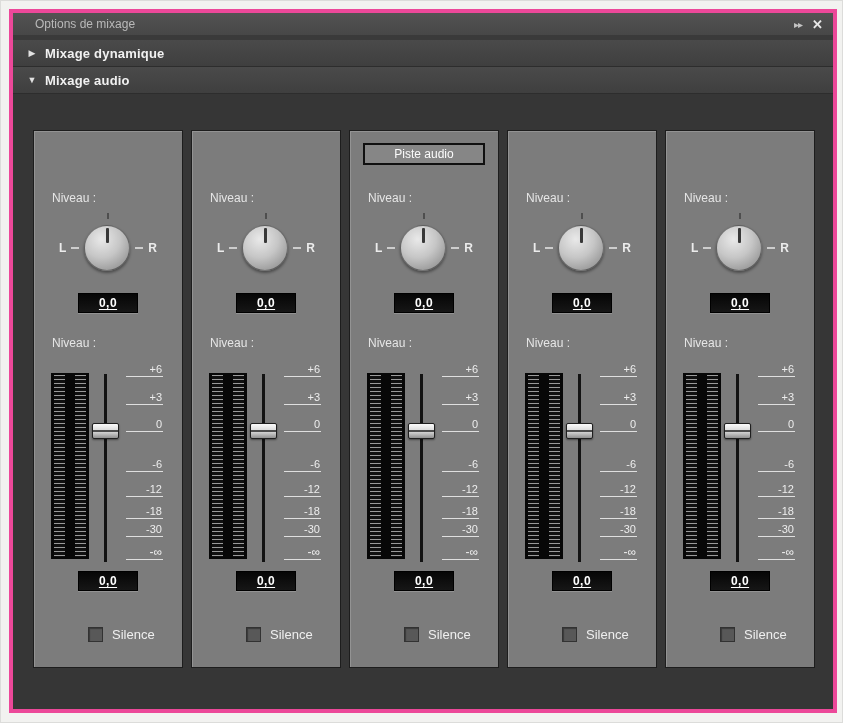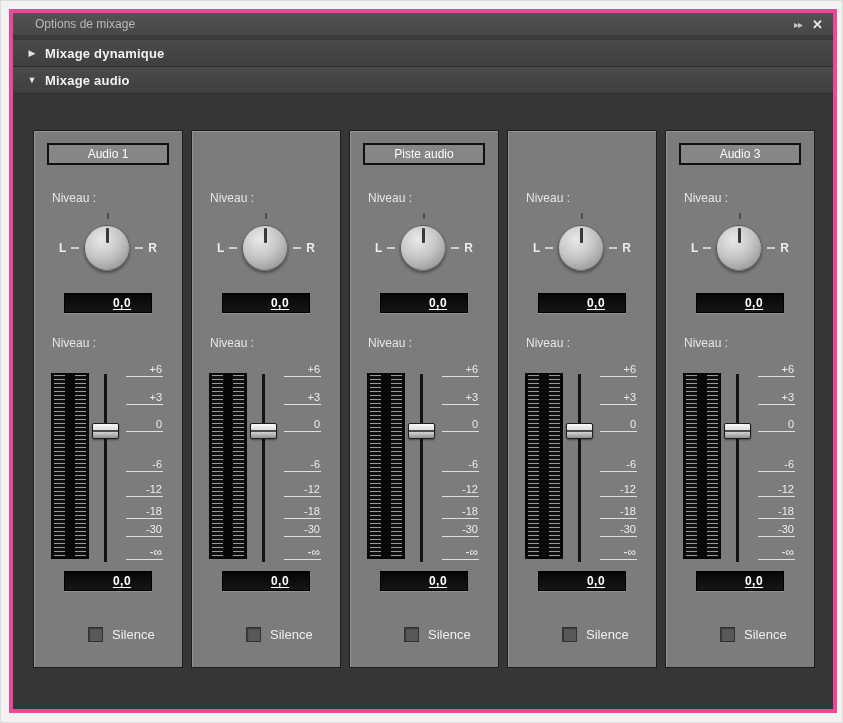--- a/index.html
+++ b/index.html
@@ -68,21 +68,21 @@
     border:1px solid rgba(40,40,40,.55);
     box-shadow:0 2px 3px rgba(0,0,0,.4);
     box-sizing:border-box;
   }
   .knob-pointer{position:absolute;left:50%;top:2px;width:3px;height:15px;margin-left:-1.5px;background:#383838;border-radius:1px;}
 
   .value-box{
     position:absolute;left:50%;transform:translateX(-50%);
     width:58px;height:18px;background:linear-gradient(#060606,#161616);
     border:1px solid #000;box-shadow:0 1px 0 rgba(255,255,255,.18);
-    display:flex;align-items:center;justify-content:center;cursor:pointer;padding-left:28px;
+    display:flex;align-items:center;justify-content:center;cursor:pointer;
   }
   .pan-value{top:162px;}
   .level-value{top:440px;}
   .hot{
     color:#ffffff;font-size:12px;font-weight:bold;letter-spacing:.5px;
     text-decoration:underline;text-underline-offset:2px;text-decoration-thickness:1px;
   }
 
   
   .fader-area{position:absolute;top:230px;left:0;right:0;height:212px;}
@@ -138,23 +138,20 @@
       <span class="section-arrow">▶</span>
       <span class="section-label">Mixage dynamique</span>
     </div>
     <div class="section-row">
       <span class="section-arrow">▼</span>
       <span class="section-label">Mixage audio</span>
     </div>
 
     <div class="strips" id="strips">
   <div class="strip">
-    <div class="title-box">
-      <span>Audio 1</span>
-    </div>
 
     <div class="lbl lbl-pan">Niveau :</div>
     <div class="knob-tick"></div>
     <div class="pan-row">
       <span class="lr">L</span>
       <span class="dash"></span>
       <div class="knob">
         <div class="knob-pointer"></div>
       </div>
       <span class="dash"></span>
@@ -308,23 +305,20 @@
       <span class="hot">0,0</span>
     </div>
 
     <div class="silence-row">
       <span class="checkbox"></span>
       <span class="silence-label">Silence</span>
     </div>
   </div>
 
   <div class="strip">
-    <div class="title-box">
-      <span>Audio 3</span>
-    </div>
 
     <div class="lbl lbl-pan">Niveau :</div>
     <div class="knob-tick"></div>
     <div class="pan-row">
       <span class="lr">L</span>
       <span class="dash"></span>
       <div class="knob">
         <div class="knob-pointer"></div>
       </div>
       <span class="dash"></span>

